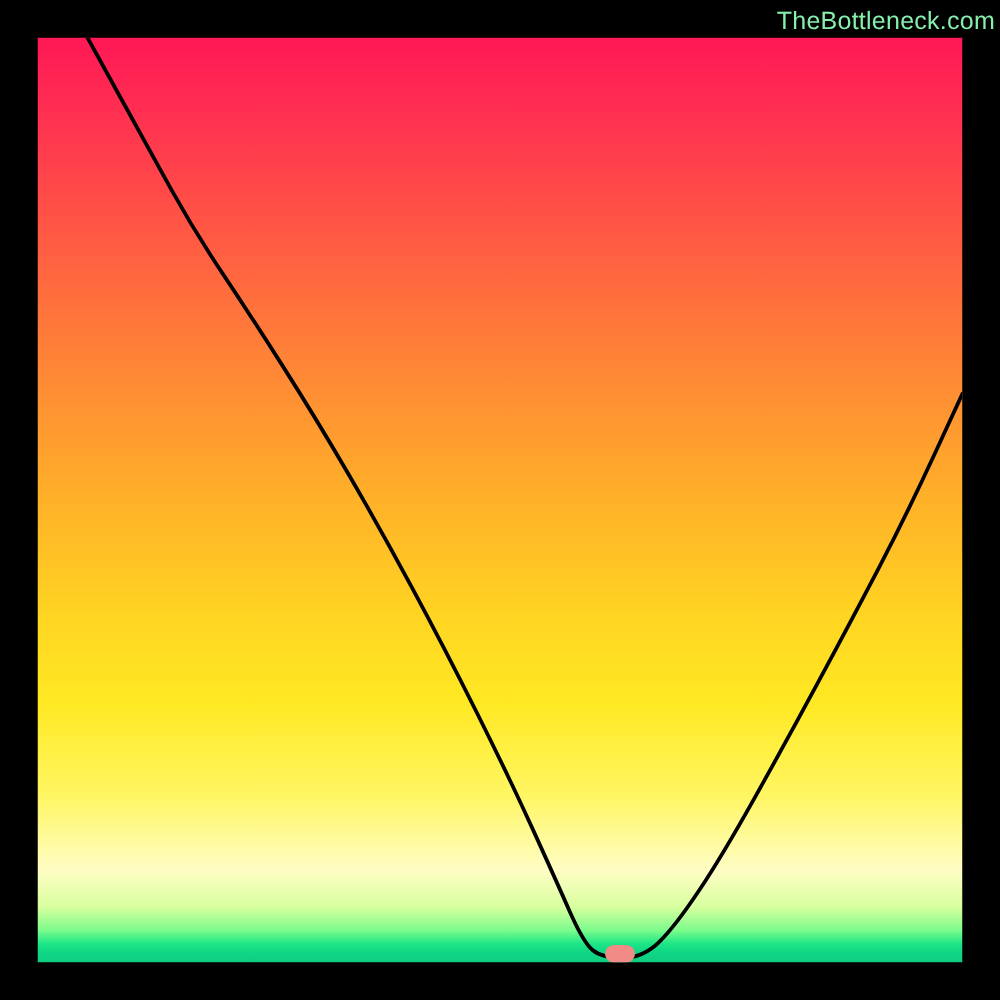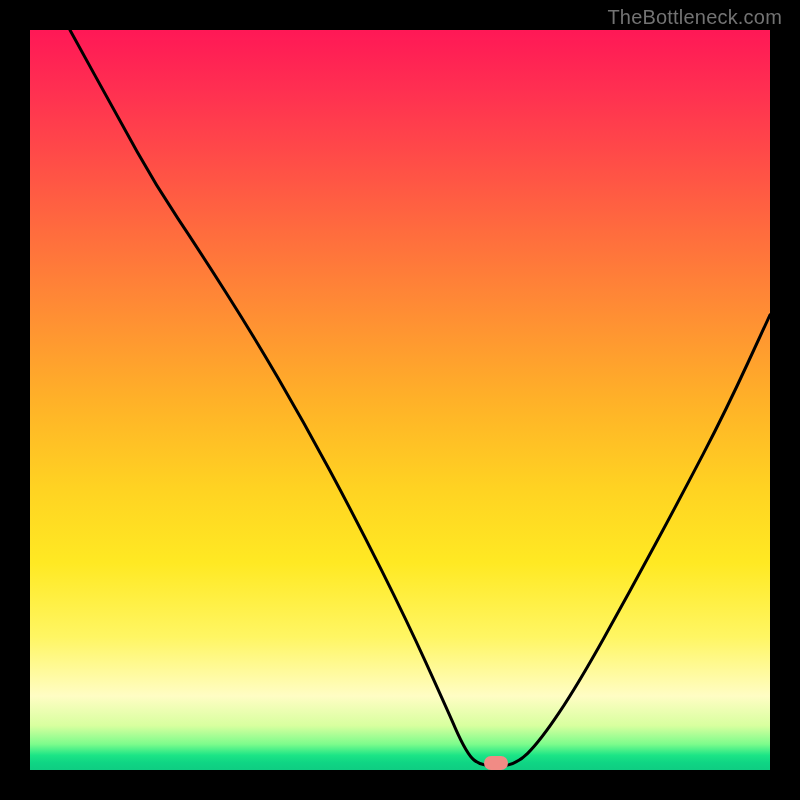--- a/index.html
+++ b/index.html
@@ -61,22 +61,22 @@
   .marker {
     position: absolute;
     width: 24px;
     height: 14px;
     border-radius: 7px;
     background: #f18b85;
   }
   .watermark {
     position: absolute;
     top: 6px;
-    right: 18px;
-    color: #737373;
+    right: 4px;
+    color: #86efac;
     font-size: 20px;
     font-weight: 500;
     letter-spacing: 0.2px;
   }
 </style>
 </head>
 <body>
 
 <div class="stage">
 

